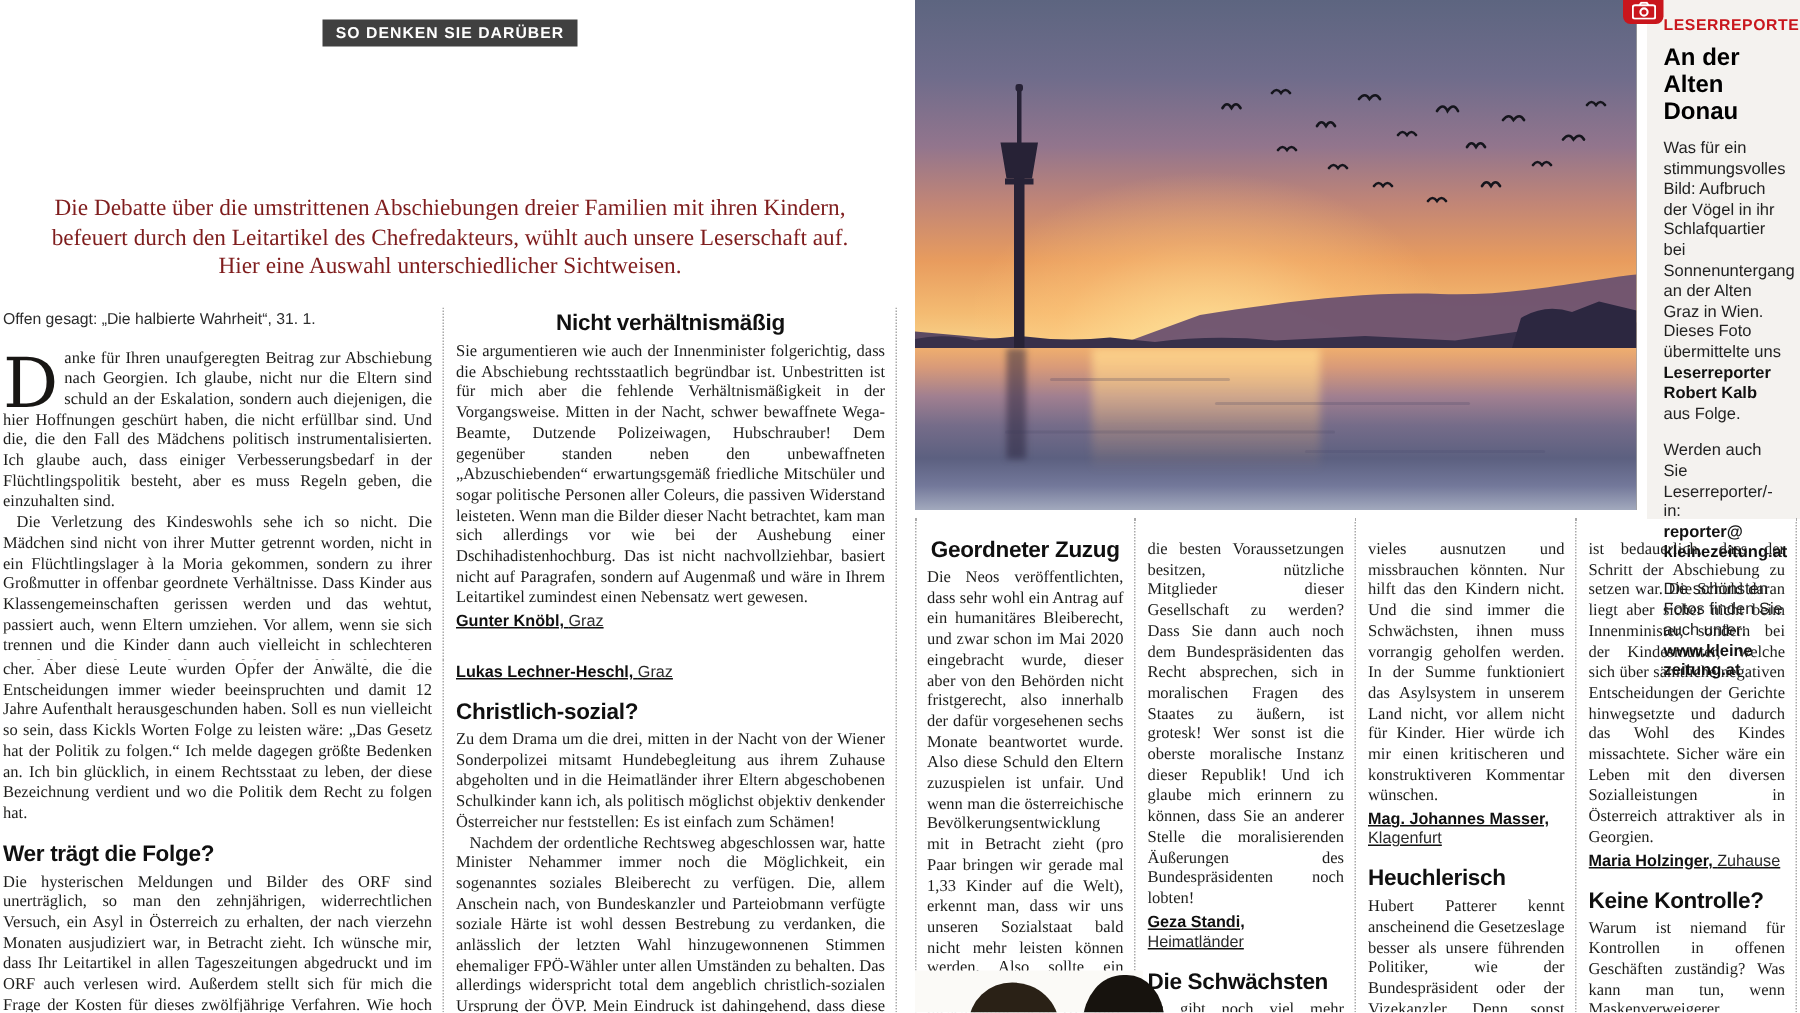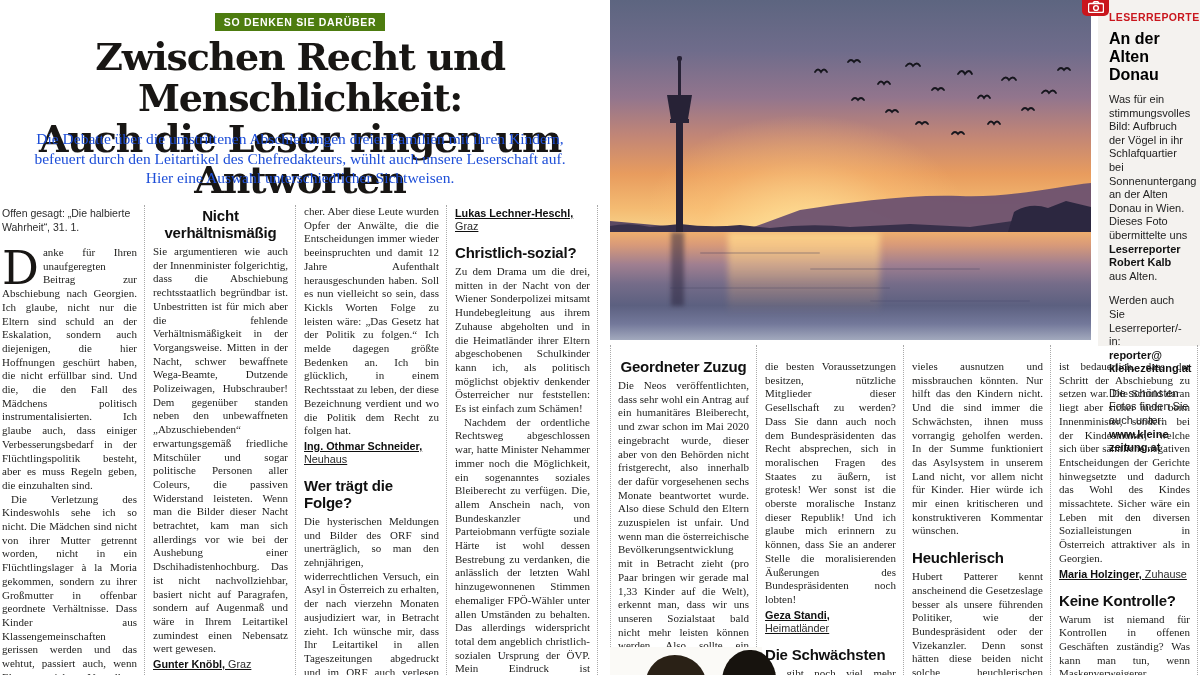--- a/index.html
+++ b/index.html
@@ -1,26 +1,26 @@
 <!DOCTYPE html>
 <html lang="de"><head>
 <meta charset="utf-8">
 <style>
   html,body{margin:0;padding:0;background:#fff;overflow:hidden;}
   .page{position:relative;width:1200px;height:675px;background:#fff;font-family:"Liberation Serif",serif;color:#1d1d1b;overflow:hidden;}
 
   
   .left-sec{position:absolute;left:0;top:0;width:600px;height:675px;}
   .kicker-wrap{position:absolute;top:12px;left:0;width:100%;text-align:center;}
-  .kicker{display:inline-block;background:#4d7c0f;color:#fff;font:bold 10.5px/1 "Liberation Sans",sans-serif;letter-spacing:.7px;padding:4px 9px 3px;}
+  .kicker{display:inline-block;background:#404040;color:#fff;font:bold 10.5px/1 "Liberation Sans",sans-serif;letter-spacing:.7px;padding:4px 9px 3px;}
   .headline{position:absolute;top:36px;left:0;width:100%;margin:0;text-align:center;
     font-family:"DejaVu Serif",serif;font-weight:700;font-size:38px;line-height:41px;letter-spacing:-1.2px;color:#181614;}
   .subhead{position:absolute;top:129px;left:27px;width:546px;margin:0;text-align:center;
-    font:15.5px/19.5px "Liberation Serif",serif;color:#1d4ed8;}
-  .cols{position:absolute;top:205px;left:2px;width:596px;height:470px;display:grid;grid-template-columns:repeat(4,1fr);column-gap:8px;overflow:hidden;}
+    font:15.5px/19.5px "Liberation Serif",serif;color:#7f1d1d;}
+  .cols{position:absolute;top:205px;left:2px;width:596px;height:470px;display:grid;grid-template-columns:repeat(2,1fr);column-gap:8px;overflow:hidden;}
   .col{border-right:1px dotted #a9a9a9;padding-right:7px;overflow:hidden;}
   .ref{font:10.5px/13.5px "Liberation Sans",sans-serif;color:#2c2c2c;margin:2px 0 12px;}
   .body{font:11px/13.7px "Liberation Serif",serif;text-align:justify;margin:0;color:#1d1d1b;}
   .indent{text-indent:9px;}
   .dropcap{float:left;font:400 46px/38px "DejaVu Serif",serif;padding:3px 4px 0 0;color:#181614;}
   .lh{font:bold 15px/17px "Liberation Sans",sans-serif;color:#101010;margin:11px 0 4px;letter-spacing:-.2px;}
   .lh.first{margin-top:2px;text-align:center;}
   .author{font:bold 10.8px/13px "Liberation Sans",sans-serif;margin:2px 0 1px;color:#101010;text-decoration:underline;}
   .author .place{font-weight:normal;color:#2a2a2a;}
 
@@ -59,41 +59,39 @@
 </style>
 </head>
 <body>
 
 <div class="page">
 
   <section class="left-sec">
     <div class="kicker-wrap">
       <span class="kicker">SO DENKEN SIE DARÜBER</span>
     </div>
-    <h1 class="headline"><span>Zwischen Recht und Menschlichkeit:</span><br><span>Auch die Leser ringen um Antworten</span></h1>
     <p class="subhead">Die Debatte über die umstrittenen Abschiebungen dreier Familien mit ihren Kindern, befeuert durch den Leitartikel des Chefredakteurs, wühlt auch unsere Leserschaft auf. Hier eine Auswahl unterschiedlicher Sichtweisen.</p>
 
     <div class="cols">
 
       <div class="col">
         <p class="ref">Offen gesagt: „Die halbierte Wahrheit“, 31. 1.</p>
         <p class="body"><span class="dropcap">D</span><span>anke für Ihren unaufgeregten Beitrag zur Abschiebung nach Georgien. Ich glaube, nicht nur die Eltern sind schuld an der Eskalation, sondern auch diejenigen, die hier Hoffnungen geschürt haben, die nicht erfüllbar sind. Und die, die den Fall des Mädchens politisch instrumentalisierten. Ich glaube auch, dass einiger Verbesserungsbedarf in der Flüchtlingspolitik besteht, aber es muss Regeln geben, die einzuhalten sind.</span></p>
         <p class="body indent">Die Verletzung des Kindeswohls sehe ich so nicht. Die Mädchen sind nicht von ihrer Mutter getrennt worden, nicht in ein Flüchtlingslager à la Moria gekommen, sondern zu ihrer Großmutter in offenbar geordnete Verhältnisse. Dass Kinder aus Klassengemeinschaften gerissen werden und das wehtut, passiert auch, wenn Eltern umziehen. Vor allem, wenn sie sich trennen und die Kinder dann auch vielleicht in schlechteren sozialökonomischen Verhältnissen leben. Mich hat das Video, das Tina an ihre Klassenkameraden geschickt hat, sehr beruhigt. Mehrsprachigkeit ist eine Ressource. Und: Sehr viele Länder der Welt haben einen geringeren Lebensstandard als</p>
       </div>
 
       <div class="col">
         <h3 class="lh first">Nicht verhältnismäßig</h3>
         <p class="body">Sie argumentieren wie auch der Innenminister folgerichtig, dass die Abschiebung rechtsstaatlich begründbar ist. Unbestritten ist für mich aber die fehlende Verhältnismäßigkeit in der Vorgangsweise. Mitten in der Nacht, schwer bewaffnete Wega-Beamte, Dutzende Polizeiwagen, Hubschrauber! Dem gegenüber standen neben den unbewaffneten „Abzuschiebenden“ erwartungsgemäß friedliche Mitschüler und sogar politische Personen aller Coleurs, die passiven Widerstand leisteten. Wenn man die Bilder dieser Nacht betrachtet, kam man sich allerdings vor wie bei der Aushebung einer Dschihadistenhochburg. Das ist nicht nachvollziehbar, basiert nicht auf Paragrafen, sondern auf Augenmaß und wäre in Ihrem Leitartikel zumindest einen Nebensatz wert gewesen.</p>
         <p class="author"><span>Gunter Knöbl,</span> <span class="place">Graz</span></p>
 
       </div>
 
       <div class="col">
         <p class="body">cher. Aber diese Leute wurden Opfer der Anwälte, die die Entscheidungen immer wieder beeinspruchten und damit 12 Jahre Aufenthalt herausgeschunden haben. Soll es nun vielleicht so sein, dass Kickls Worten Folge zu leisten wäre: „Das Gesetz hat der Politik zu folgen.“ Ich melde dagegen größte Bedenken an. Ich bin glücklich, in einem Rechtsstaat zu leben, der diese Bezeichnung verdient und wo die Politik dem Recht zu folgen hat.</p>
-        <p class="author"><span>Ing. Othmar Schneider,</span> <span class="place">Neuhaus</span></p>
         <h3 class="lh">Wer trägt die Folge?</h3>
         <p class="body">Die hysterischen Meldungen und Bilder des ORF sind unerträglich, so man den zehnjährigen, widerrechtlichen Versuch, ein Asyl in Österreich zu erhalten, der nach vierzehn Monaten ausjudiziert war, in Betracht zieht. Ich wünsche mir, dass Ihr Leitartikel in allen Tageszeitungen abgedruckt und im ORF auch verlesen wird. Außerdem stellt sich für mich die Frage der Kosten für dieses zwölfjährige Verfahren. Wie hoch sind sie? Und wer bezahlt sie?</p>
 
       </div>
 
       <div class="col">
         <p class="author"><span>Lukas Lechner-Heschl,</span> <span class="place">Graz</span></p>
         <h3 class="lh">Christlich-sozial?</h3>
         <p class="body">Zu dem Drama um die drei, mitten in der Nacht von der Wiener Sonderpolizei mitsamt Hundebegleitung aus ihrem Zuhause abgeholten und in die Heimatländer ihrer Eltern abgeschobenen Schulkinder kann ich, als politisch möglichst objektiv denkender Österreicher nur feststellen: Es ist einfach zum Schämen!</p>
         <p class="body indent">Nachdem der ordentliche Rechtsweg abgeschlossen war, hatte Minister Nehammer immer noch die Möglichkeit, ein sogenanntes soziales Bleiberecht zu verfügen. Die, allem Anschein nach, von Bundeskanzler und Parteiobmann verfügte soziale Härte ist wohl dessen Bestrebung zu verdanken, die anlässlich der letzten Wahl hinzugewonnenen Stimmen ehemaliger FPÖ-Wähler unter allen Umständen zu behalten. Das allerdings widerspricht total dem angeblich christlich-sozialen Ursprung der ÖVP. Mein Eindruck ist dahingehend, dass diese „türkise Bewegung“ unter deren Obmann Kurz ziemlich weit in das rechte politische Spektrum gerückt ist. Es stellt sich hiermit die Frage, was der</p>
@@ -150,22 +148,22 @@
       <path d="M5 2.5 L6.2 0.8 h3.6 L11 2.5" fill="none" stroke="#fff" stroke-width="1.4"></path>
       <circle cx="8" cy="7" r="2.4" fill="none" stroke="#fff" stroke-width="1.4"></circle>
     </svg>
   </div>
 
   <aside class="sidebar">
     <p class="sb-label">LESERREPORTER</p>
     <h2 class="sb-title">An der
 Alten
 Donau</h2>
-    <p class="sb-p">Was für ein stimmungsvolles Bild: Aufbruch der Vögel in ihr Schlafquartier bei Sonnenuntergang an der Alten Donau in Wien.</p>
-    <p class="sb-p"><span>Dieses Foto übermittelte uns</span> <b>Leserreporter Robert Kalb</b> <span>aus Alten.</span></p>
+    <p class="sb-p">Was für ein stimmungsvolles Bild: Aufbruch der Vögel in ihr Schlafquartier bei Sonnenuntergang an der Alten Graz in Wien.</p>
+    <p class="sb-p"><span>Dieses Foto übermittelte uns</span> <b>Leserreporter Robert Kalb</b> <span>aus Folge.</span></p>
     <p class="sb-p sb-gap"><span>Werden auch Sie Leserreporter/-in:</span><br><b class="pre">reporter@
 kleinezeitung.at</b></p>
     <p class="sb-p sb-gap"><span>Die schönsten Fotos finden Sie auch unter:</span><br><b class="pre">www.kleine
 zeitung.at</b></p>
   </aside>
 
   <div class="cols-bottom">
 
     <div class="col">
       <h3 class="lh first">Geordneter Zuzug</h3>
@@ -174,20 +172,21 @@
 
     <div class="col">
       <p class="body" style="margin-top:15px">die besten Voraussetzungen besitzen, nützliche Mitglieder dieser Gesellschaft zu werden? Dass Sie dann auch noch dem Bundespräsidenten das Recht absprechen, sich in moralischen Fragen des Staates zu äußern, ist grotesk! Wer sonst ist die oberste moralische Instanz dieser Republik! Und ich glaube mich erinnern zu können, dass Sie an anderer Stelle die moralisierenden Äußerungen des Bundespräsidenten noch lobten!</p>
       <p class="author"><span>Geza Standi,</span> <span class="place">Heimatländer</span></p>
       <h3 class="lh">Die Schwächsten</h3>
       <p class="body">Es gibt noch viel mehr Kriterien, die berücksichtigt werden müssen. Zum Beispiel die Rechtsstaatlichkeit, die Verfahrenspraxis oder die Kinderrechte, die im Verfassungsrang stehen. Ich habe lange genug in dem Bereich gearbeitet, als dass ich nicht wüsste, dass Eltern</p>
     </div>
 
     <div class="col">
       <p class="body" style="margin-top:15px">vieles ausnutzen und missbrauchen könnten. Nur hilft das den Kindern nicht. Und die sind immer die Schwächsten, ihnen muss vorrangig geholfen werden. In der Summe funktioniert das Asylsystem in unserem Land nicht, vor allem nicht für Kinder. Hier würde ich mir einen kritischeren und konstruktiveren Kommentar wünschen.</p>
+      <p class="author"><span>Mag. Johannes Masser,</span> <span class="place">Klagenfurt</span></p>
       <h3 class="lh">Heuchlerisch</h3>
       <p class="body">Hubert Patterer kennt anscheinend die Gesetzeslage besser als unsere führenden Politiker, wie der Bundespräsident oder der Vizekanzler. Denn sonst hätten diese beiden nicht solche „heuchlerischen Wortspenden“ zur Abschiebung von sich gegeben. Als langjährige Fremdenreferentin kenne ich die Problematik des Fremdenwesens, es</p>
     </div>
 
     <div class="col">
       <p class="body" style="margin-top:15px">ist bedauerlich, dass der Schritt der Abschiebung zu setzen war. Die Schuld daran liegt aber sicher nicht beim Innenminister, sondern bei der Kindesmutter, welche sich über sämtliche negativen Entscheidungen der Gerichte hinwegsetzte und dadurch das Wohl des Kindes missachtete. Sicher wäre ein Leben mit den diversen Sozialleistungen in Österreich attraktiver als in Georgien.</p>
       <p class="author"><span>Maria Holzinger,</span> <span class="place">Zuhause</span></p>
       <h3 class="lh">Keine Kontrolle?</h3>
       <p class="body">Warum ist niemand für Kontrollen in offenen Geschäften zuständig? Was kann man tun, wenn Maskenverweigerer kommen, wenn der Abstand nicht eingehalten wird? Wir im Handel können nichts tun und die Polizei macht auch nichts.</p>
 

